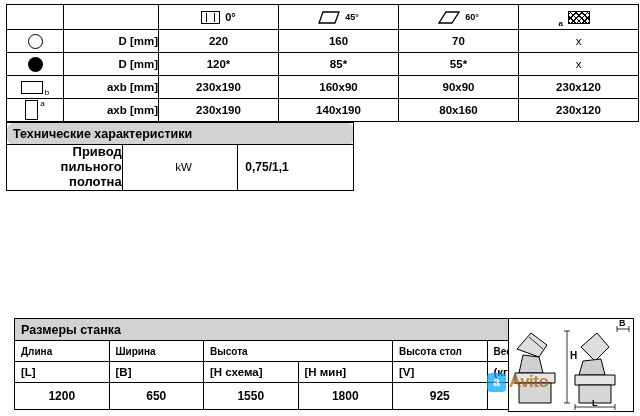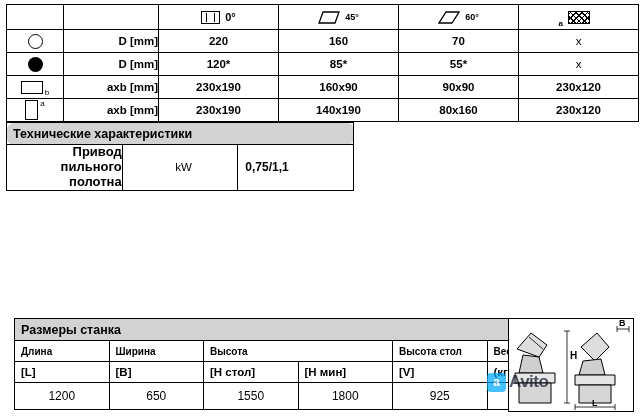--- a/index.html
+++ b/index.html
@@ -246,21 +246,21 @@
     font-weight: bold;
     font-size: 10px;
   }
   .tbl-dims .d-sub {
     text-align: left;
     padding-left: 6px;
     font-weight: bold;
     font-size: 11.5px;
   }
   .tbl-dims .d-val {
-    font-weight: normal;
+    font-weight: bold;
     font-size: 12px;
     height: 26px;
     margin-left: 6px;
   }
 
   
   .diagram {
     position: absolute;
     left: 508px;
     top: 318px;
@@ -291,21 +291,21 @@
     color: #fff;
     font-weight: bold;
     font-size: 12px;
     display: flex;
     align-items: center;
     justify-content: center;
   }
   .wm-text {
     font-size: 17px;
     font-weight: bold;
-    color: #0f172a;
+    color: #a16207;
     letter-spacing: -0.5px;
   }
 </style>
 </head>
 <body>
 
 <div class="page">
 
   <table class="tbl-capacity">
     <tbody>
@@ -423,21 +423,21 @@
     <tr>
       <td class="d-head" style="width:78px">Длина</td>
       <td class="d-head" style="width:84px">Ширина</td>
       <td class="d-head" colspan="2" style="width:168px">Высота</td>
       <td class="d-head" style="width:96px">Высота стол</td>
       <td class="d-head">Вес</td>
     </tr>
     <tr>
       <td class="d-sub">[L]</td>
       <td class="d-sub">[B]</td>
-      <td class="d-sub">[H стол]</td>
+      <td class="d-sub">[H схема]</td>
       <td class="d-sub">[H мин]</td>
       <td class="d-sub">[V]</td>
       <td class="d-sub">(кг)</td>
     </tr>
     <tr>
       <td class="d-val">1200</td>
       <td class="d-val">650</td>
       <td class="d-val">1550</td>
       <td class="d-val">1800</td>
       <td class="d-val">925</td>

